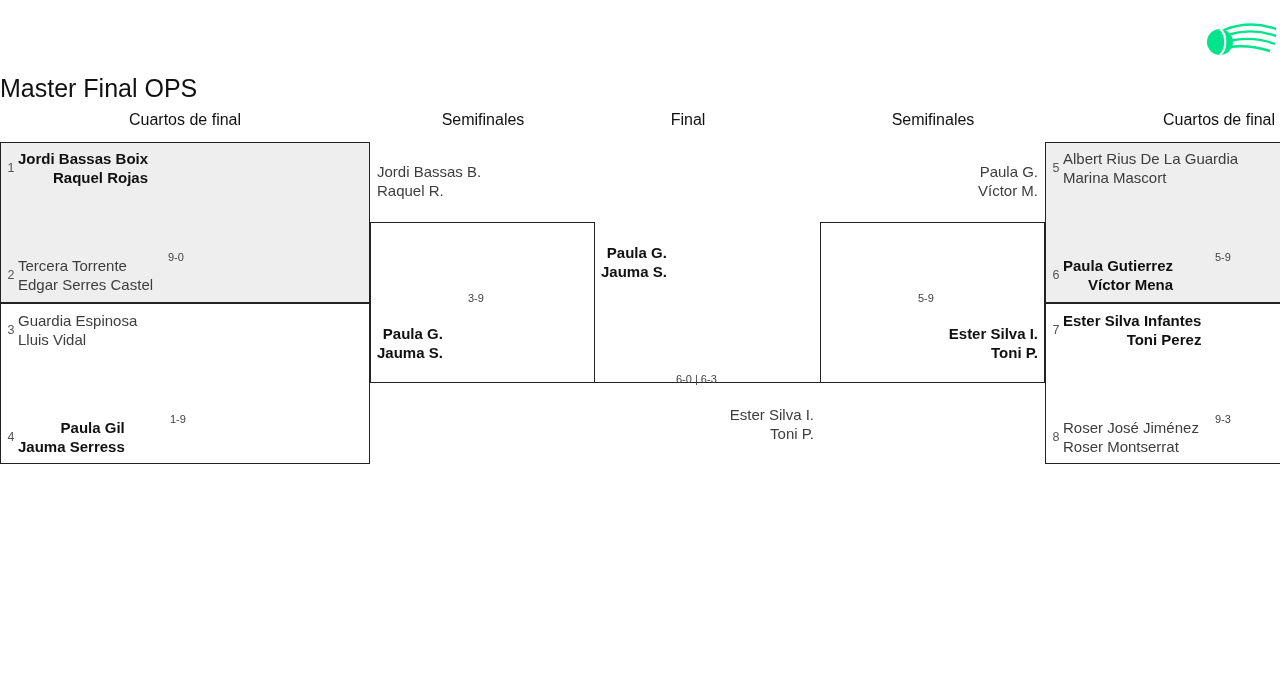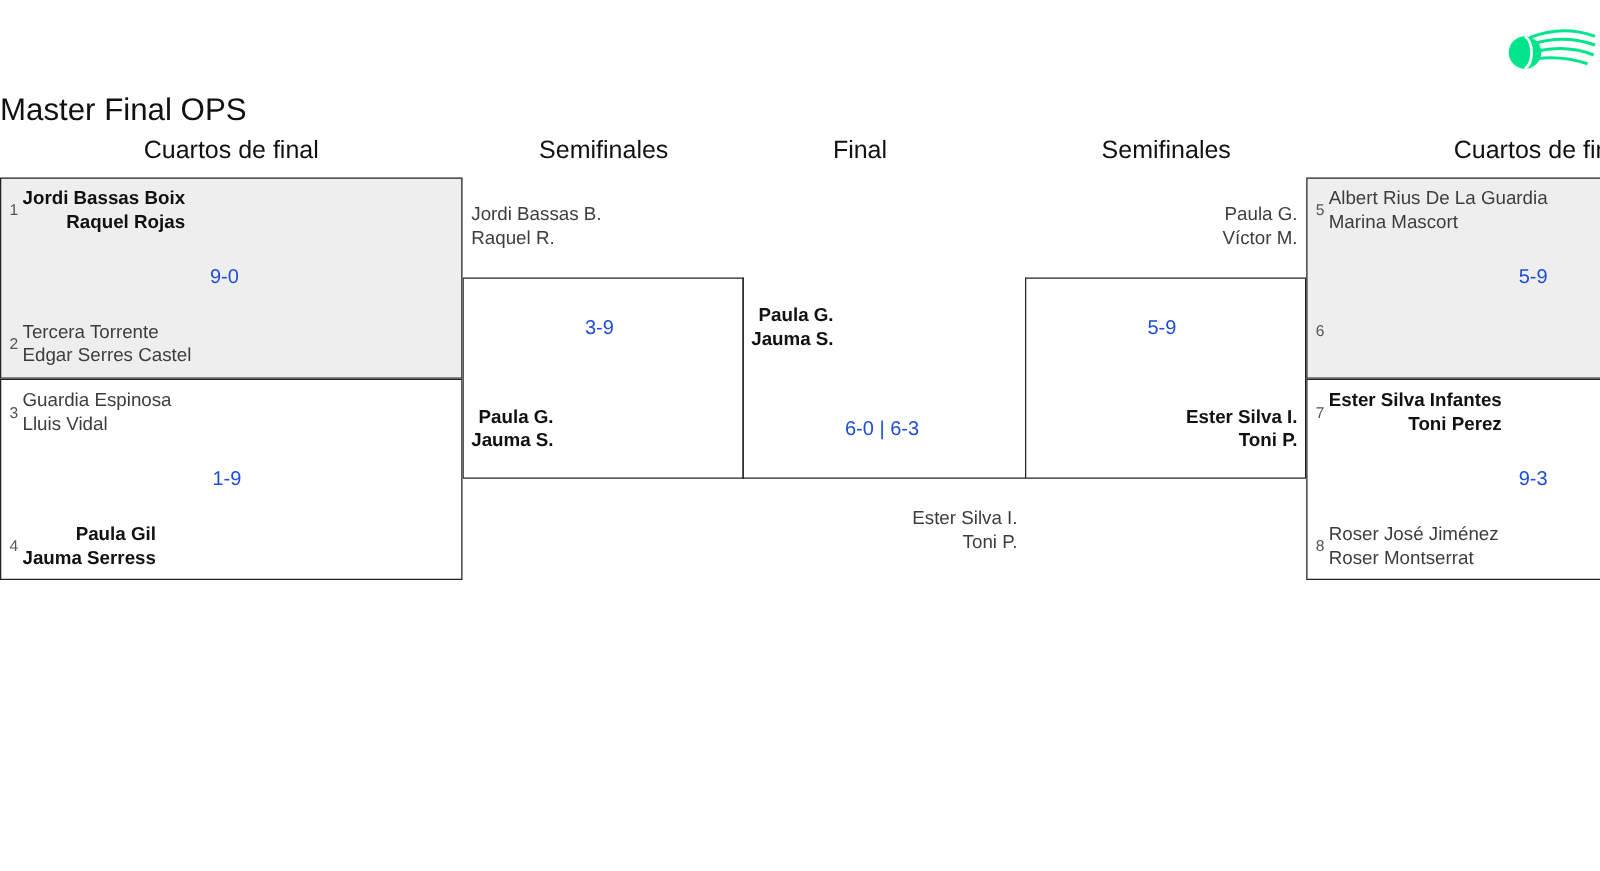--- a/index.html
+++ b/index.html
@@ -20,21 +20,21 @@
     white-space: pre;
   }
   .logo {
     position: absolute; left: 1200px; top: 16px;
     width: 80px; height: 44px;
   }
 
   
   .round-head {
     position: absolute; top: 110px;
-    font-size: 20px; line-height: 20px;
+    font-size: 16px; line-height: 20px;
     color: #111111; text-align: center;
     white-space: nowrap;
   }
 
   
   .match {
     position: absolute;
     border: 1px solid #222222;
     background: #ffffff;
   }
@@ -60,23 +60,24 @@
     align-self: center;
   }
   .team .names { white-space: pre; }
   .team.right-align {
     justify-content: flex-end; text-align: right;
   }
   .team.right-align .names { text-align: right; }
 
   .score {
     position: absolute;
-    font-size: 16px; line-height: 19px;
-    color: #1d4ed8;
+    font-size: 11px; line-height: 19px;
+    color: #404040;
     white-space: nowrap;
+    margin-top: 36px;
   }
 </style>
 </head>
 <body>
 
 <div id="root">
 
   <div class="title">
     <div>Master Final OPS</div>
     <div>FASE FINAL. Tercera Mixta</div>
@@ -147,20 +148,21 @@
   </div>
 
   <div class="match shaded" style="left:1045px; top:142px; width:250px; height:161px;"></div>
   <div class="team" style="left:1049px; top:149px; width:240px;">
     <span class="seed">5</span>
     <span class="names"><span>Albert Rius De La Guardia</span><br><span>Marina Mascort</span></span>
   </div>
   <div class="score" style="left:1215px; top:212px;">5-9</div>
   <div class="team win" style="left:1049px; top:256px; width:240px;">
     <span class="seed">6</span>
+    <span class="names"><span>Paula Gutierrez</span><br><span>Víctor Mena</span></span>
   </div>
 
   <div class="match" style="left:1045px; top:303px; width:250px; height:161px;"></div>
   <div class="team win" style="left:1049px; top:311px; width:240px;">
     <span class="seed">7</span>
     <span class="names"><span>Ester Silva Infantes</span><br><span>Toni Perez</span></span>
   </div>
   <div class="score" style="left:1215px; top:374px;">9-3</div>
   <div class="team" style="left:1049px; top:418px; width:240px;">
     <span class="seed">8</span>

